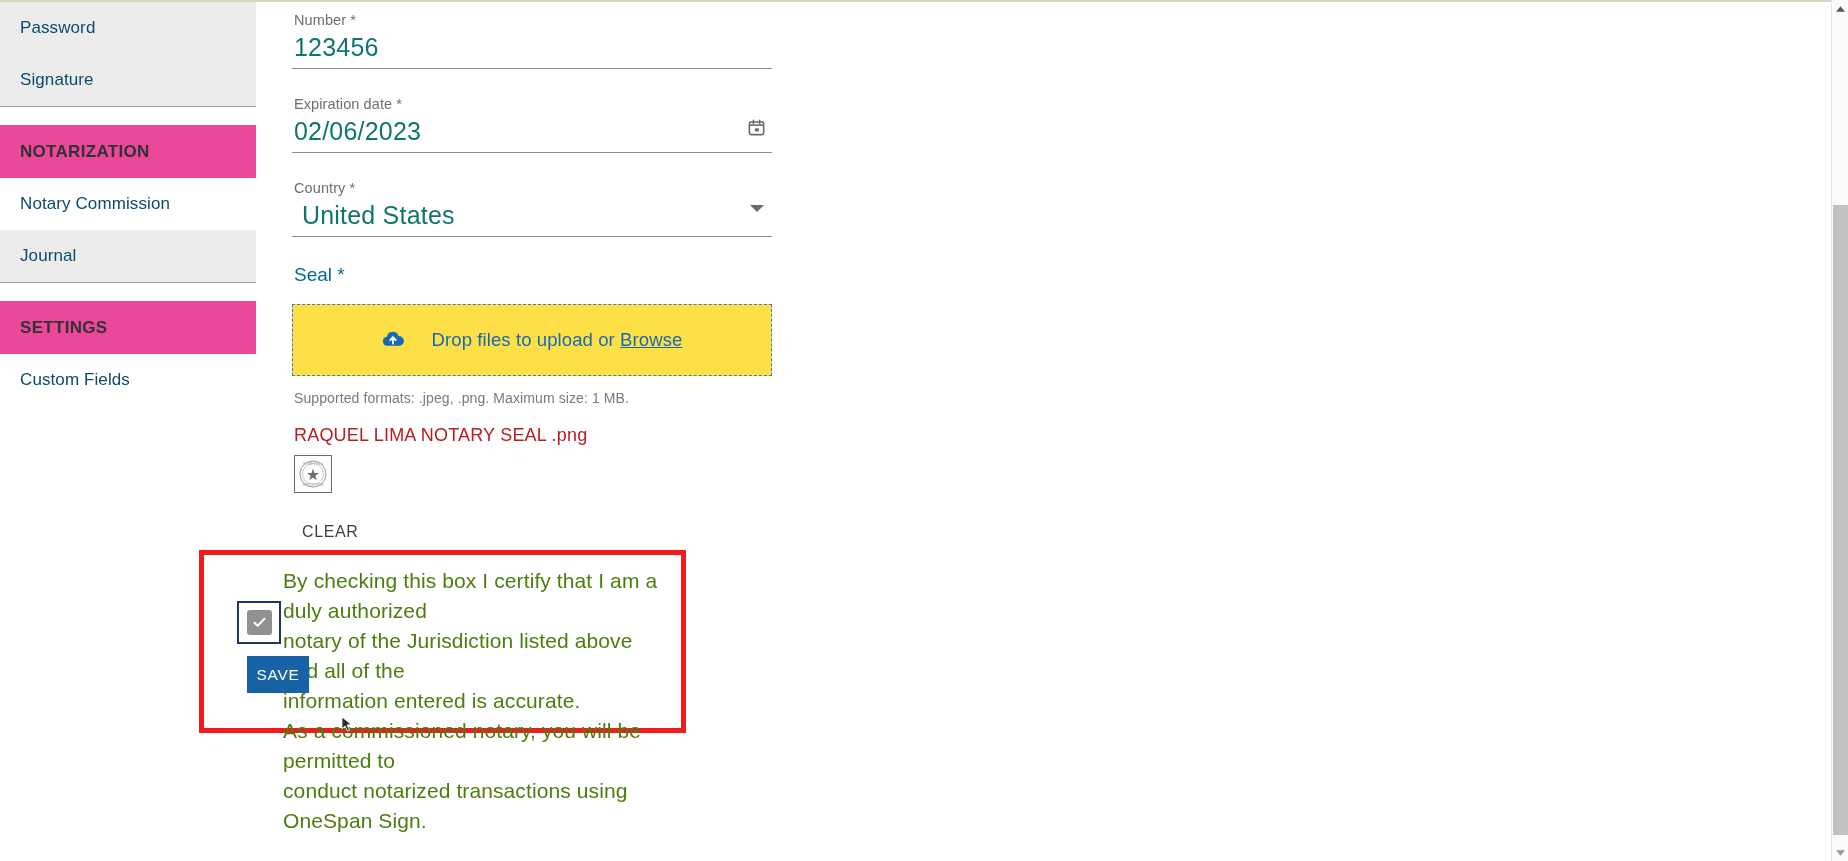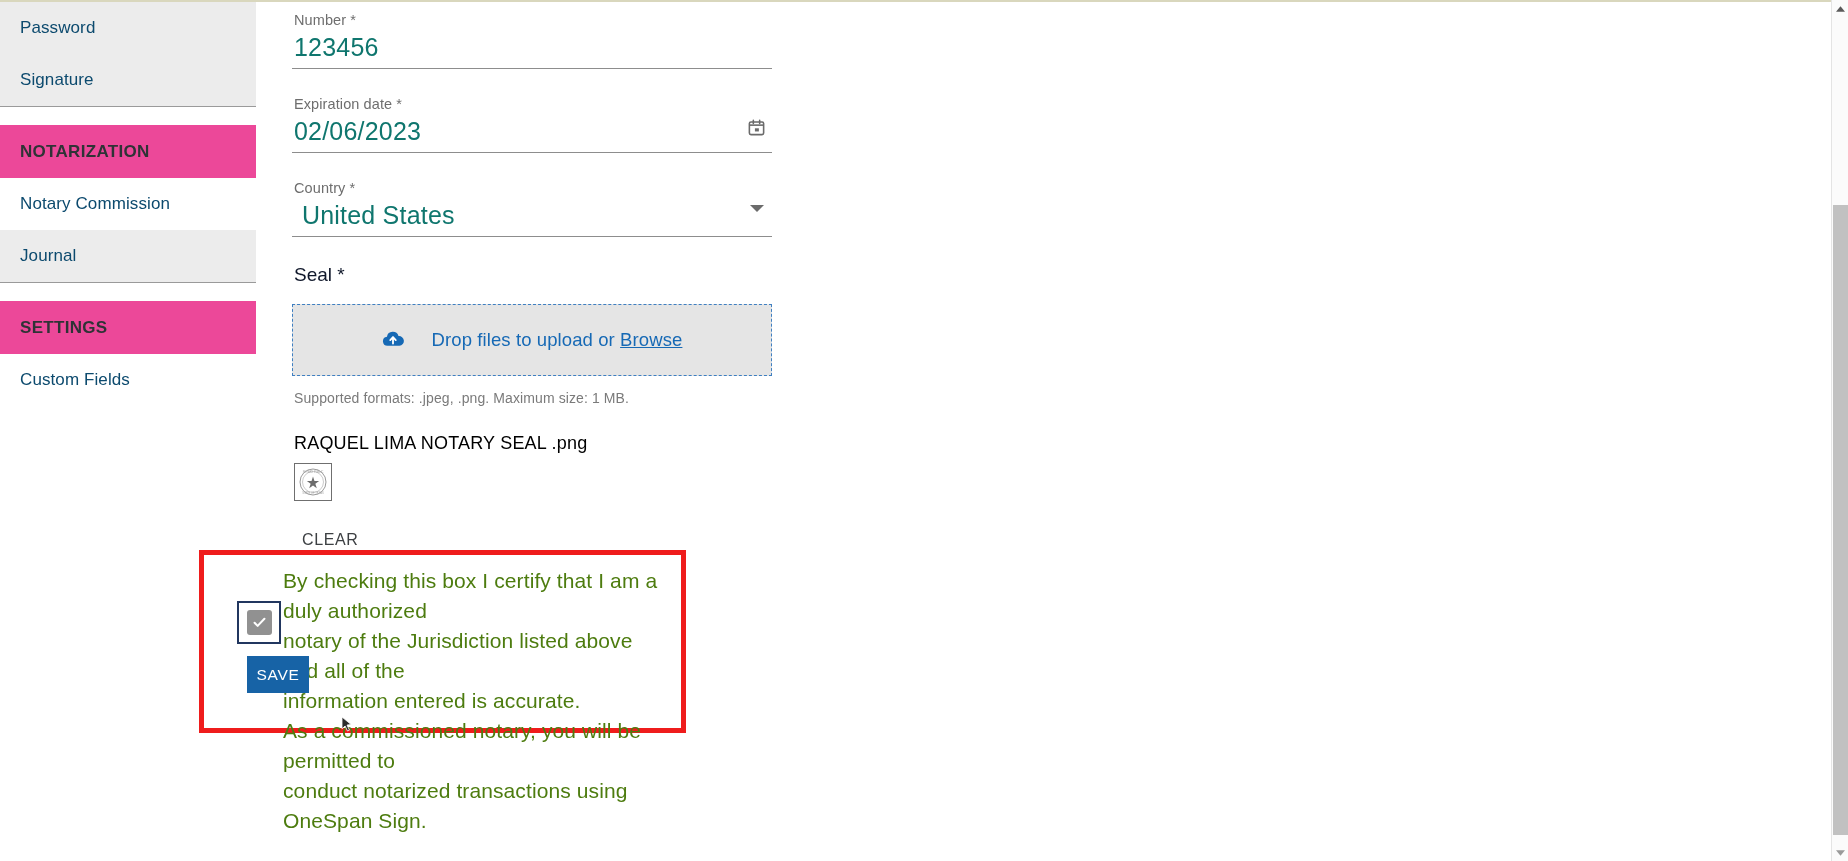--- a/index.html
+++ b/index.html
@@ -98,57 +98,57 @@
   .caret {
     width: 0; height: 0;
     border-left: 7px solid transparent;
     border-right: 7px solid transparent;
     border-top: 7px solid #6b6b6b;
   }
 
   
   .seal-label {
     font-size: 19px;
-    color: #0f172a;
+    color: #0369a1;
     padding-left: 2px;
     margin-top: 24px;
     margin-bottom: 18px;
     display: block;
   }
   .dropzone {
     width: 480px;
     height: 72px;
     border: 1px dashed #3f7fc1;
     display: flex;
     align-items: center;
     justify-content: center;
     gap: 28px;
     cursor: pointer;
-    background: #e5e5e5;
+    background: #fde047;
   }
   .dropzone-text {
     font-size: 18.5px;
     color: #1669b5;
     letter-spacing: .1px;
   }
   .dropzone-text .browse {
     text-decoration: underline;
   }
   .cloud-icon { display: block; }
   .hint {
     font-size: 14px;
     color: #7a7a7a;
     margin-top: 14px;
     padding-left: 2px;
     letter-spacing: .1px;
   }
   .filename {
     font-size: 18px;
-    color: #000000;
-    margin-top: 27px;
+    color: #b91c1c;
+    margin-top: 19px;
     padding-left: 2px;
     letter-spacing: .2px;
   }
   .thumb {
     width: 38px; height: 38px;
     border: 1px solid #6f6f6f;
     margin-top: 9px;
     margin-left: 2px;
     display: flex;
     align-items: center;

